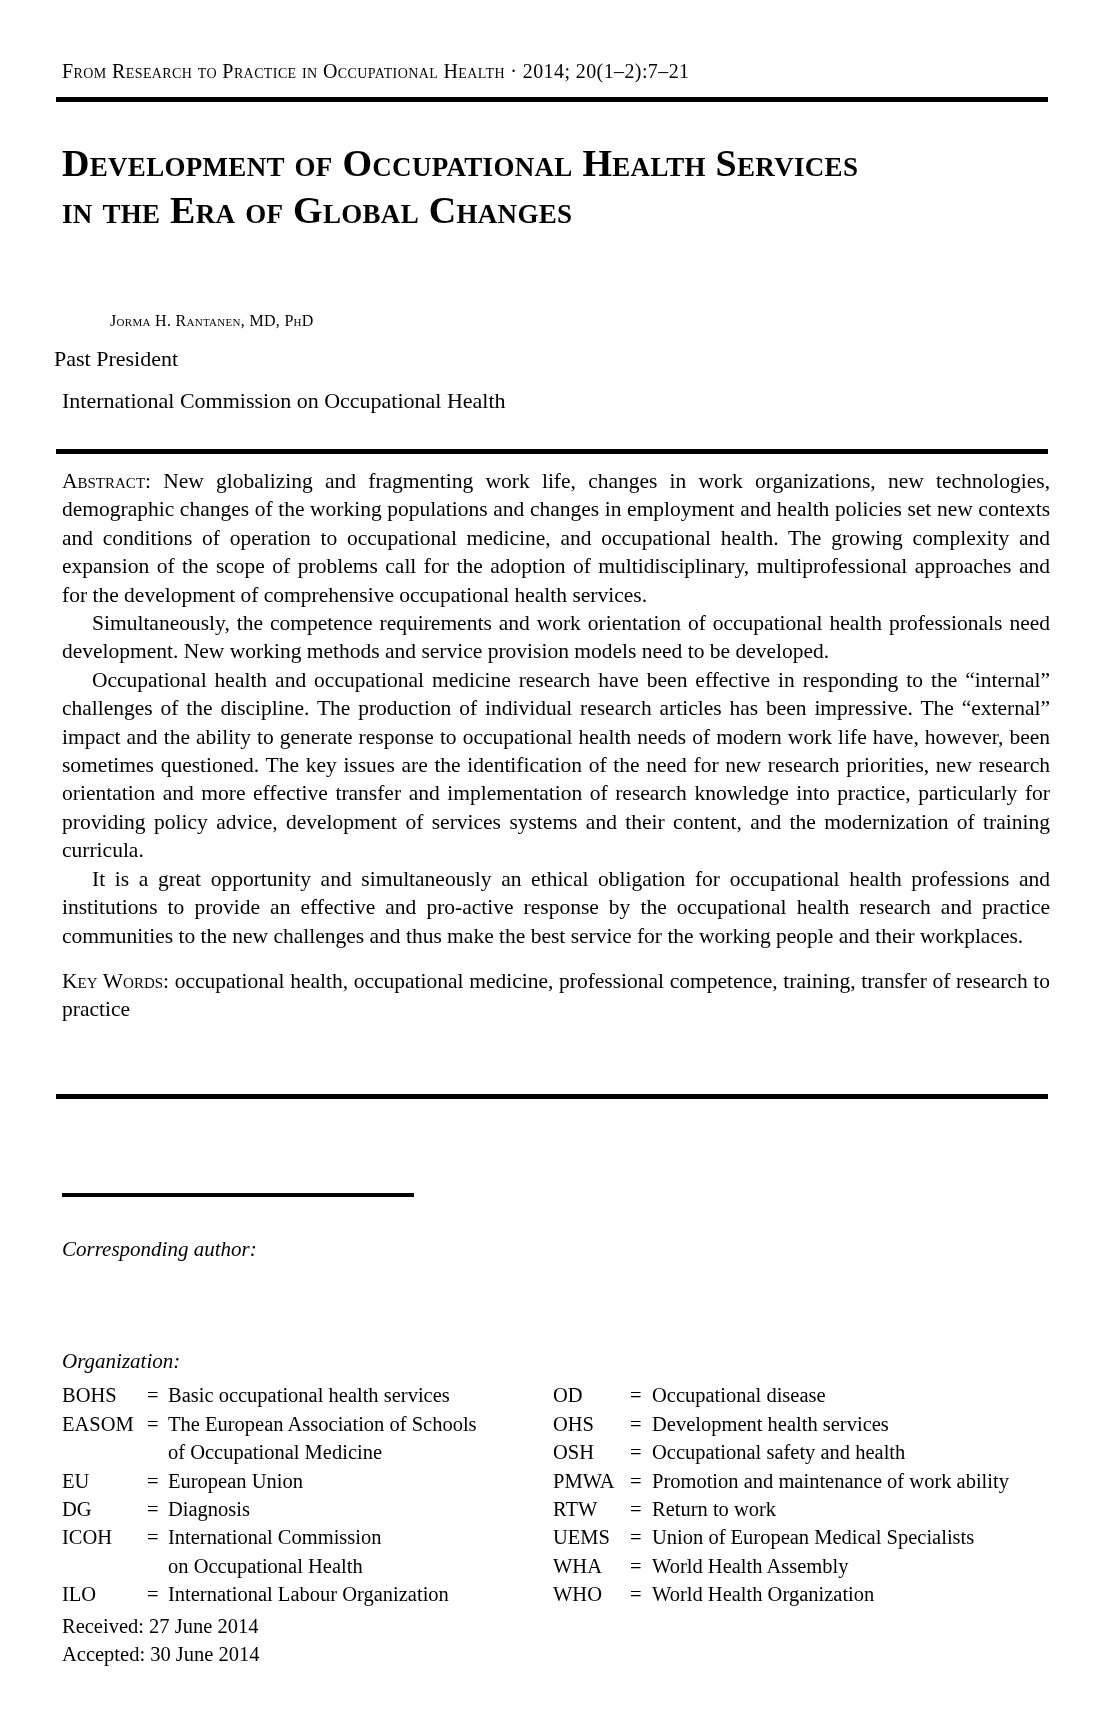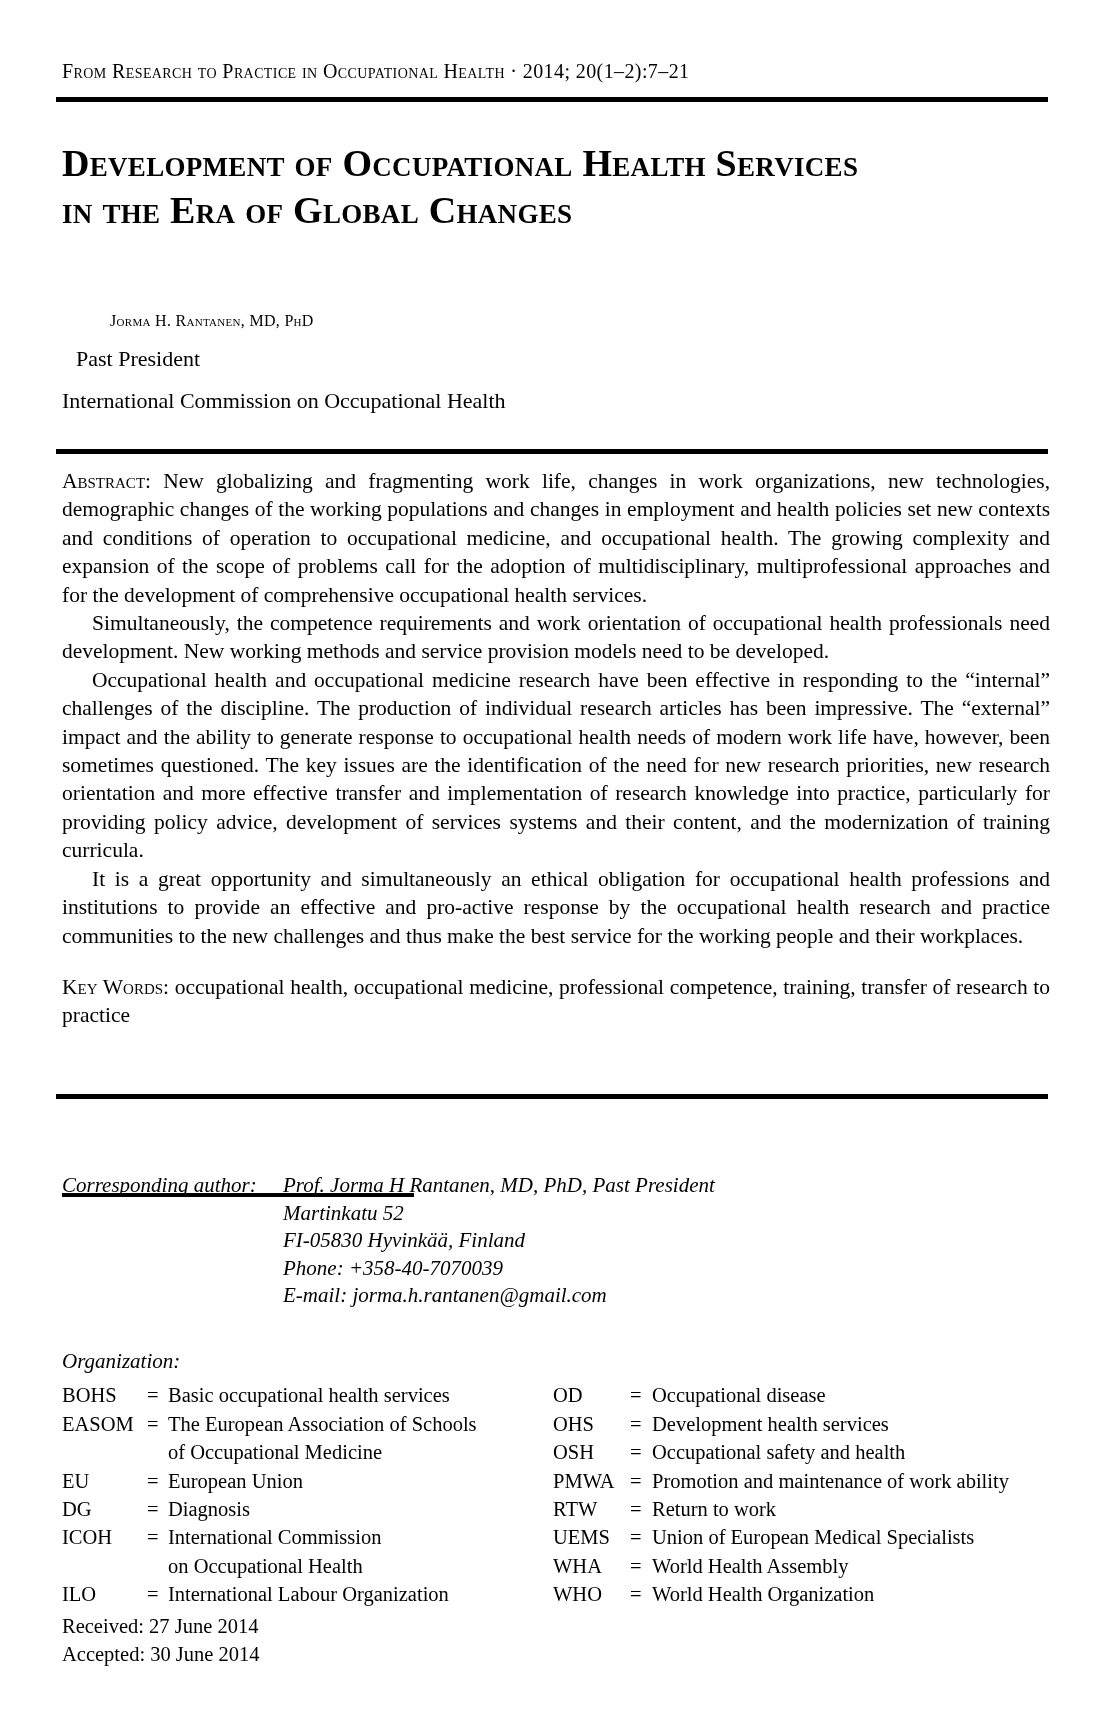--- a/index.html
+++ b/index.html
@@ -31,33 +31,33 @@
     position:absolute; left:62px; top:140px; width:1000px;
     font-size:38px; font-weight:bold; font-variant:small-caps;
     line-height:47px; letter-spacing:0.3px;
   }
   .article-title div { white-space:nowrap; }
 
   .author-name {
     position:absolute; left:62px; top:312px;
     font-size:16px; font-variant:small-caps; letter-spacing:0.3px;margin-left:48px;
   }
-  .author-role { position:absolute; left:76px; top:346px; font-size:22px; }
+  .author-role { position:absolute; left:54px; top:346px; font-size:22px; }
   .author-affiliation { position:absolute; left:62px; top:388px; font-size:22px; }
 
   .abstract {
     position:absolute; left:62px; top:467px; width:988px;
     font-size:21.5px; line-height:28.4px; text-align:justify;
   }
   .abstract p { margin:0; }
   .abstract p.indent { text-indent:30px; }
-  .abstract p.keywords { margin-top:23px; }
+  .abstract p.keywords { margin-top:17px; }
 
   .corresponding {
-    position:absolute; left:62px; top:1172px; width:988px;
+    position:absolute; left:62px; top:1236px; width:988px;
     display:flex; font-style:italic; font-size:21px; line-height:27.6px;
   }
   .corresponding .label { flex:0 0 221px; }
   .corresponding .contact-lines div { white-space:nowrap; }
 
   .abbrev-label {
     position:absolute; left:62px; top:1349px;
     font-style:italic; font-size:21px;
   }
   .abbrev-grid {
@@ -105,28 +105,20 @@
     <p class="indent">Simultaneously, the competence requirements and work orientation of occupational health professionals need development. New working methods and service provision models need to be developed.</p><p class="indent">Occupational health and occupational medicine research have been effective in responding to the “internal” challenges of the discipline. The production of individual research articles has been impressive. The “external” impact and the ability to generate response to occupational health needs of modern work life have, however, been sometimes questioned. The key issues are the identification of the need for new research priorities, new research orientation and more effective transfer and implementation of research knowledge into practice, particularly for providing policy advice, development of services systems and their content, and the modernization of training curricula.</p><p class="indent">It is a great opportunity and simultaneously an ethical obligation for occupational health professions and institutions to provide an effective and pro-active response by the occupational health research and practice communities to the new challenges and thus make the best service for the working people and their workplaces.</p></span>
     <p class="keywords"><span class="sc">Key Words:</span> <span>occupational health, occupational medicine, professional competence, training, transfer of research to practice</span></p>
   </div>
 
   <div class="rule rule-abs-bot"></div>
 
   <div class="rule rule-footnote"></div>
 
   <div class="corresponding">
     <div class="label">Corresponding author:</div>
-    <div class="contact-lines">
-
-    <div>Prof. Jorma H Rantanen, MD, PhD, Past President</div>
-        <div>Martinkatu 52</div>
-        <div>FI-05830 Hyvinkää, Finland</div>
-        <div>Phone: +358-40-7070039</div>
-        <div>E-mail: jorma.h.rantanen@gmail.com</div>
-      </div>
   </div>
 
   <div class="abbrev-label">Organization:</div>
 
   <div class="abbrev-grid">
 
       <div class="abbrev-row">
         <div class="cell-left">
           <span class="abbr-l">BOHS</span>
           <span class="eq-l">=</span>

